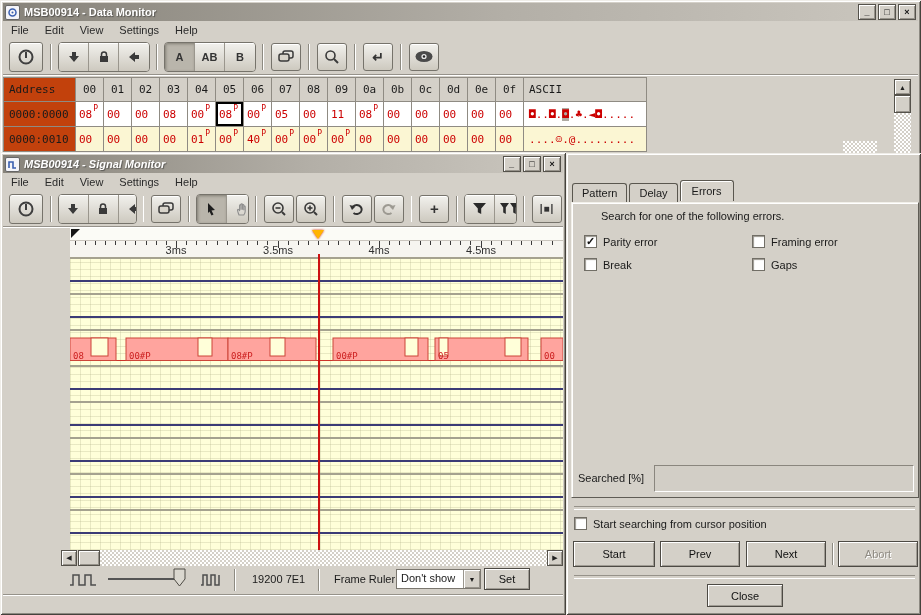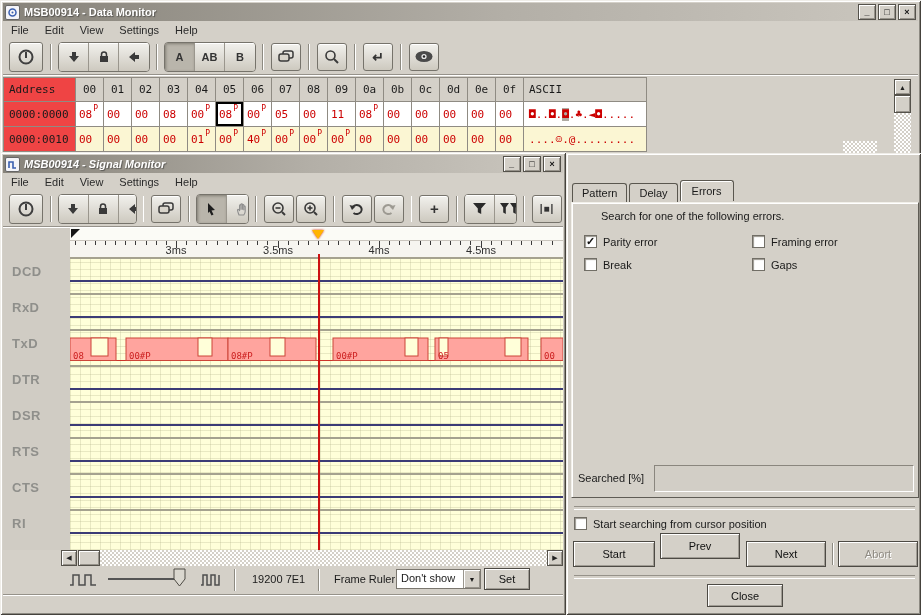--- a/index.html
+++ b/index.html
@@ -34,21 +34,21 @@
   .tgroup .tbtn{border:none;border-right:1px solid #9a968d;border-radius:0;margin:0;}
   .tgroup .tbtn:last-child{border-right:none;}
   .tsep{width:2px;height:26px;margin:0 6px;background:linear-gradient(90deg,#8d8a81 50%,#fff 50%);}
   
   #dm-table{position:absolute;left:3px;top:77px;border-left:1px solid #8f8b83;
             font-family:"DejaVu Sans Mono","Liberation Mono",monospace;font-size:11px;}
   .dmrow{display:flex;}
   .dmcell{border-right:1px solid #8f8b83;border-bottom:1px solid #8f8b83;box-sizing:border-box;
           height:25px;display:flex;align-items:center;background:#fff;}
   .dmhead .dmcell{border-top:1px solid #8f8b83;background:#d4d0c8;color:#1a1a1a;}
-  .dmcell.addr{width:72px;padding-left:5px;background:#ef4444;color:#1a1a1a;}
+  .dmcell.addr{width:72px;padding-left:5px;background:#c2410c;color:#1a1a1a;}
   .dmcell.hex{width:28px;padding-left:3px;}
   .dmhead .dmcell.hex{justify-content:center;padding-left:0;}
   .dmcell.ascii{width:123px;padding-left:5px;letter-spacing:0;}
   .val{color:#cc0000;}
   .val .sup{font-size:8px;line-height:1;align-self:flex-start;margin-top:3px;margin-left:1px;color:#cc0000;}
   .dmrow.odd .dmcell.hex,.dmrow.odd .dmcell.ascii{background:#fbf6d3;}
   .dmcell.sel{box-shadow:inset 0 0 0 2px #000;}
   .asel{background:#aeaaa2;}
   .sbtn{background:#d4d0c8;border:1px solid #55524b;box-shadow:inset 1px 1px 0 #fff,inset -1px -1px 0 #96928a;
         display:flex;align-items:center;justify-content:center;font-size:7px;color:#222;box-sizing:border-box;}
@@ -483,30 +483,20 @@
           <svg width="22" height="13">
               <path d="M1 1 H10 L6.8 5.5 V12 L4.2 10.5 V5.5 Z" fill="#2a2a2a"></path>
               <path d="M11 1 H20 L16.8 5.5 V12 L14.2 10.5 V5.5 Z" fill="#2a2a2a"></path>
             </svg>
         </span>
       </span>
       <span class="tsep"></span>
       <span class="tbtn" style="font-size:10px;letter-spacing:1px;">|■|</span>
     </div>
 
-    <div id="sm-labels">
-        <div class="chlabel" style="top: 36px;">DCD</div>
-        <div class="chlabel" style="top: 72px;">RxD</div>
-        <div class="chlabel" style="top: 108px;">TxD</div>
-        <div class="chlabel" style="top: 144px;">DTR</div>
-        <div class="chlabel" style="top: 180px;">DSR</div>
-        <div class="chlabel" style="top: 216px;">RTS</div>
-        <div class="chlabel" style="top: 252px;">CTS</div>
-        <div class="chlabel" style="top: 288px;">RI</div>
-      </div>
     <div id="sm-ruler1">
       <span id="flag"></span>
       <span id="cursor-marker" style="left: 242px;"></span>
     </div>
     <div id="sm-ruler2">
         <div class="tick" style="left: 4.5px; height: 4px;"></div>
         <div class="tick" style="left: 14.65px; height: 4px;"></div>
         <div class="tick" style="left: 24.8px; height: 4px;"></div>
         <div class="tick" style="left: 34.95px; height: 4px;"></div>
         <div class="tick" style="left: 45.1px; height: 4px;"></div>
@@ -675,21 +665,21 @@
                 border:1px solid;border-color:#8a867e #fff #fff #8a867e;box-sizing:border-box;padding:5px;"></div>
 
     <div class="etch" style="left:8px;top:353px;width:341px;"></div>
 
     <div class="cb" style="left:8px;top:364px;">
       <span class="cbbox"></span>
       <span>Start searching from cursor position</span>
     </div>
 
     <span class="btn fbtn" style="left:7px;top:388px;">Start</span>
-    <span class="btn fbtn" style="left:94px;top:380px;width:80px;">Prev</span>
+    <span class="btn fbtn" style="left:94px;top:388px;width:80px;">Prev</span>
     <span class="btn fbtn" style="left:180px;top:388px;width:80px;">Next</span>
     <span class="vline" style="left:266px;top:390px;"></span>
     <span class="btn fbtn" style="left:272px;top:388px;width:80px;color:#8f8b83;text-shadow:1px 1px 0 #fff;">Abort</span>
 
     <div class="etch" style="left:8px;top:422px;width:341px;"></div>
     <span class="btn" style="position:absolute;left:141px;top:431px;width:76px;height:23px;">Close</span>
   </div>
 </div>
 
 </body></html>

